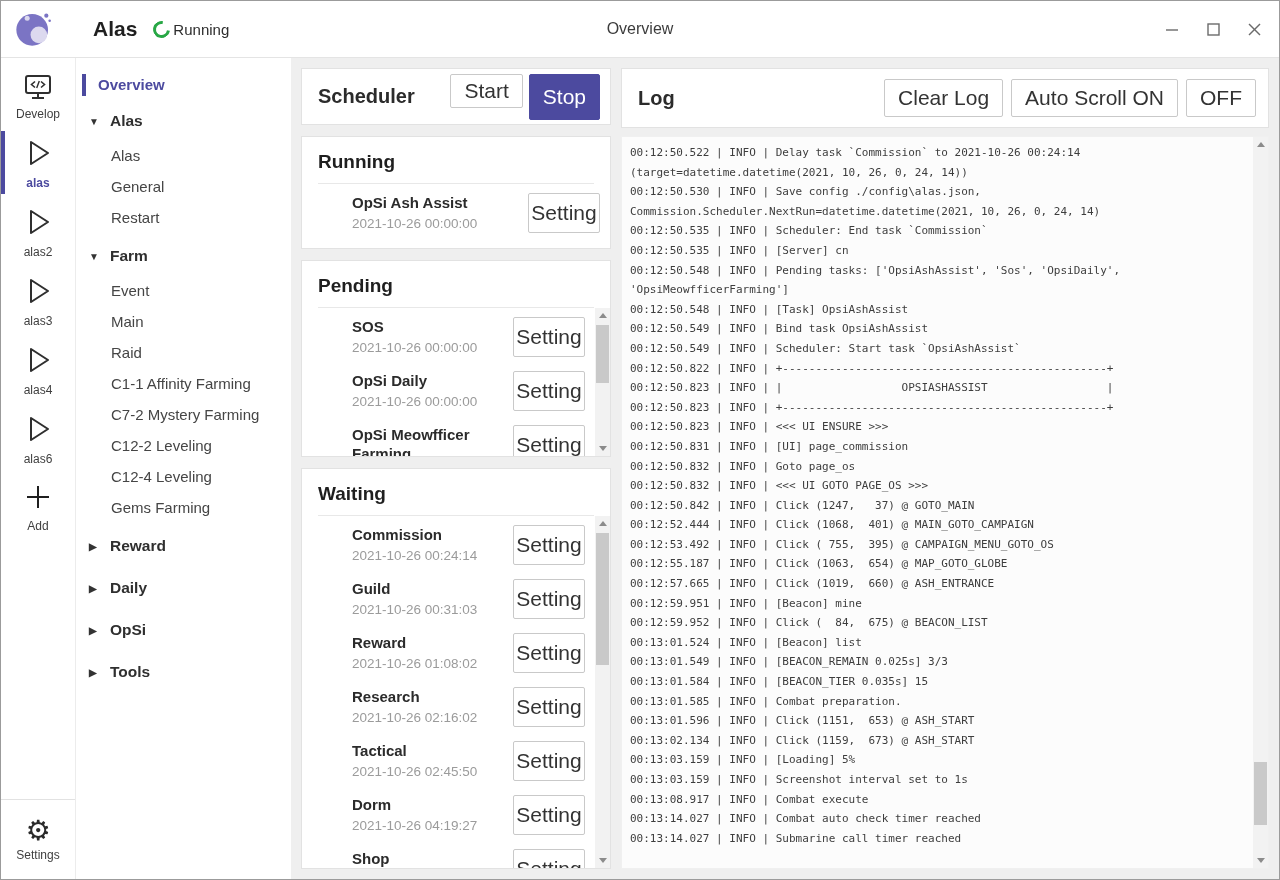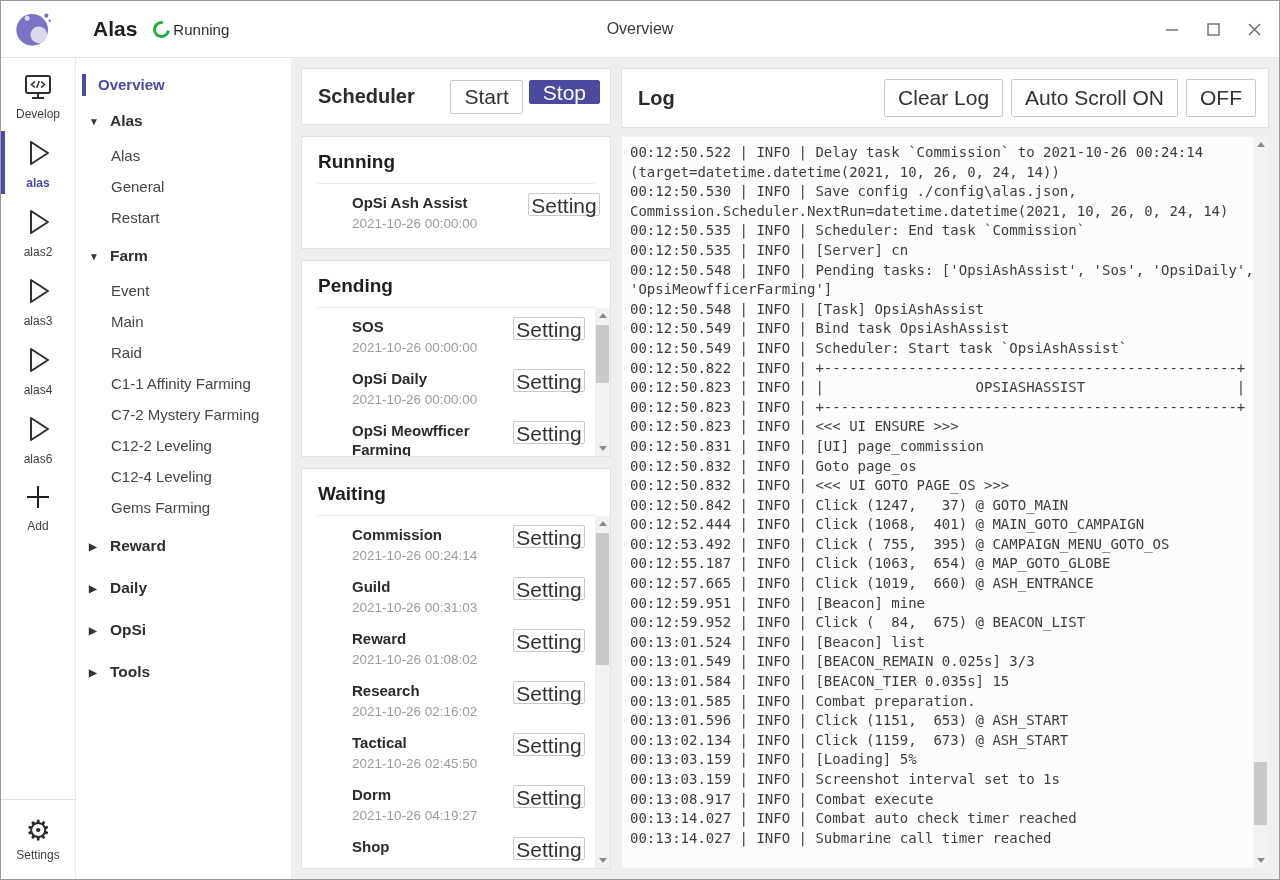--- a/index.html
+++ b/index.html
@@ -56,38 +56,38 @@
   .content { flex:1; background:#efefef; padding:10px; display:flex; gap:10px; min-width:0; }
   .card { background:#fff; border:1px solid #e2e2e2; }
 
   .col-mid { flex:0 0 310px; width:310px; display:flex; flex-direction:column; gap:11px; min-height:0; }
   .scheduler-card { flex:0 0 57px; display:flex; align-items:center; padding:0 10px 0 16px; }
   .card-title { font-size:20px; font-weight:600; color:#2b2b2b; }
   .scheduler-actions { margin-left:auto; display:flex; gap:6px; }
   .btn { background:#fff; border:1px solid #c9c9c9; border-radius:2px; font-size:21px;
     color:#333; font-family:inherit; cursor:pointer; }
   .start-btn { height:34px; padding:0 13px; }
-  .stop-btn  { height:24px; padding:0 13px; background:var(--accent);
+  .stop-btn  { height:46px; padding:0 13px; background:var(--accent);
     border-color:var(--accent); color:#fff; }
 
   .panel { display:flex; flex-direction:column; overflow:hidden; padding-top:12px; }
   .panel-title { font-size:19px; font-weight:600; color:#1f1f1f;
     margin:2px 16px 0; padding-bottom:10px; border-bottom:1px solid #e8e8e8; }
   .running-card { flex:0 0 113px; }
   .pending-card { flex:0 0 197px; }
   .waiting-card { flex:1; }
 
   .task-list-wrap { position:relative; flex:1; overflow:hidden; }
   .task-list-wrap.scroll { padding-right:15px; }
   .task-list { height:100%; overflow:hidden;padding-left:34px; }
   .task-item { display:flex; align-items:flex-start; padding:9px 10px 5px 16px; }
   .task-info { flex:1; min-width:0; }
   .task-name { font-size:15px; font-weight:700; color:#2b2b2b; line-height:19px; }
   .task-time { font-size:13.5px; color:#9b9b9b; margin-top:4px; line-height:15px; }
-  .setting-btn { flex:0 0 72px; width:72px; height:23px; margin-left:8px; }
+  .setting-btn { flex:0 0 72px; width:72px; height:40px; margin-left:8px; }
 
   
   .vscroll { position:absolute; right:0; top:0; bottom:0; width:15px; background:#f2f2f2;
     display:flex; flex-direction:column; cursor:pointer; }
   .sb-btn { flex:0 0 15px; display:flex; align-items:center; justify-content:center; }
   .tri-up { width:0; height:0; border-left:4px solid transparent;
     border-right:4px solid transparent; border-bottom:5px solid #8b8b8b; }
   .tri-down { width:0; height:0; border-left:4px solid transparent;
     border-right:4px solid transparent; border-top:5px solid #8b8b8b; }
   .sb-track { flex:1; position:relative; }
@@ -95,21 +95,21 @@
 
   
   .col-log { flex:1; display:flex; flex-direction:column; min-width:0; }
   .log-header-card { flex:0 0 60px; display:flex; align-items:center; padding:0 12px 0 16px; }
   .log-actions { margin-left:auto; display:flex; gap:8px; }
   .log-btn { height:38px; padding:0 13px; }
   .log-body { position:relative; flex:1; margin-top:8px; background:#fcfcfc;
     border:1px solid #f0f0f0; overflow:hidden; }
   .log-lines { padding:6px 22px 4px 8px;
     font-family:"DejaVu Sans Mono","Liberation Mono",monospace;
-    font-size:14px; line-height:19.6px; color:#3d3d3d; white-space:pre; }
+    font-size:11px; line-height:19.6px; color:#3d3d3d; white-space:pre; }
 </style>
 </head>
 <body>
 
 <div class="window">
 
   <header class="titlebar">
     <svg class="logo" viewBox="0 0 48 48">
       <circle cx="23" cy="25" r="19" fill="#7b74c4"></circle>
       <circle cx="31" cy="31" r="10" fill="#dcd9ef"></circle>

